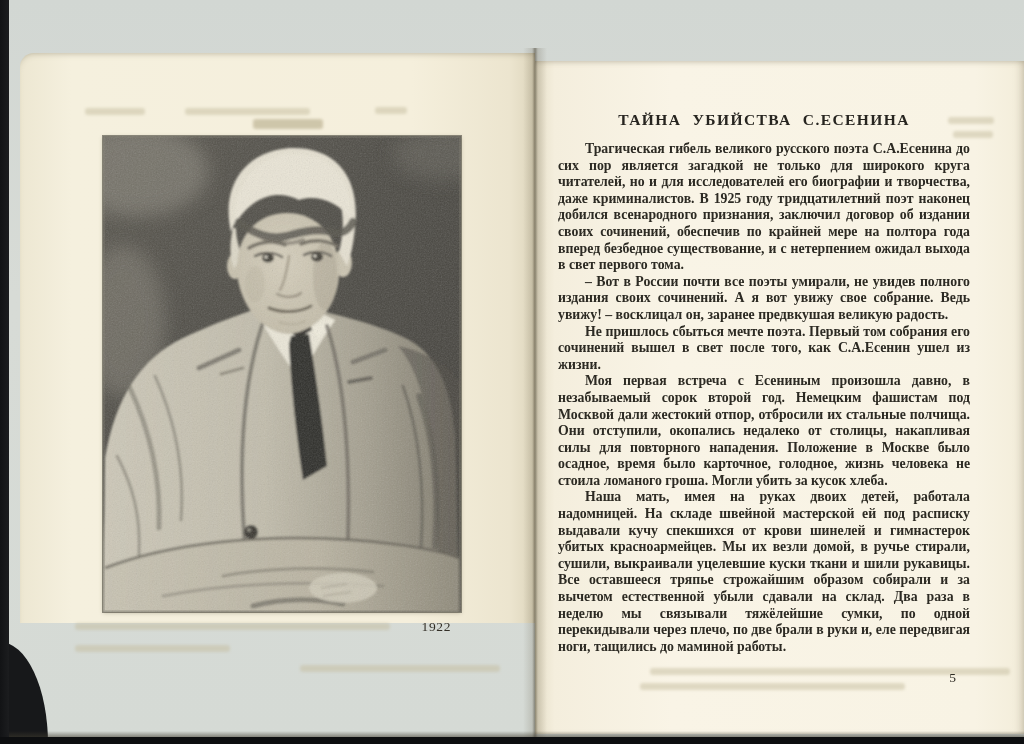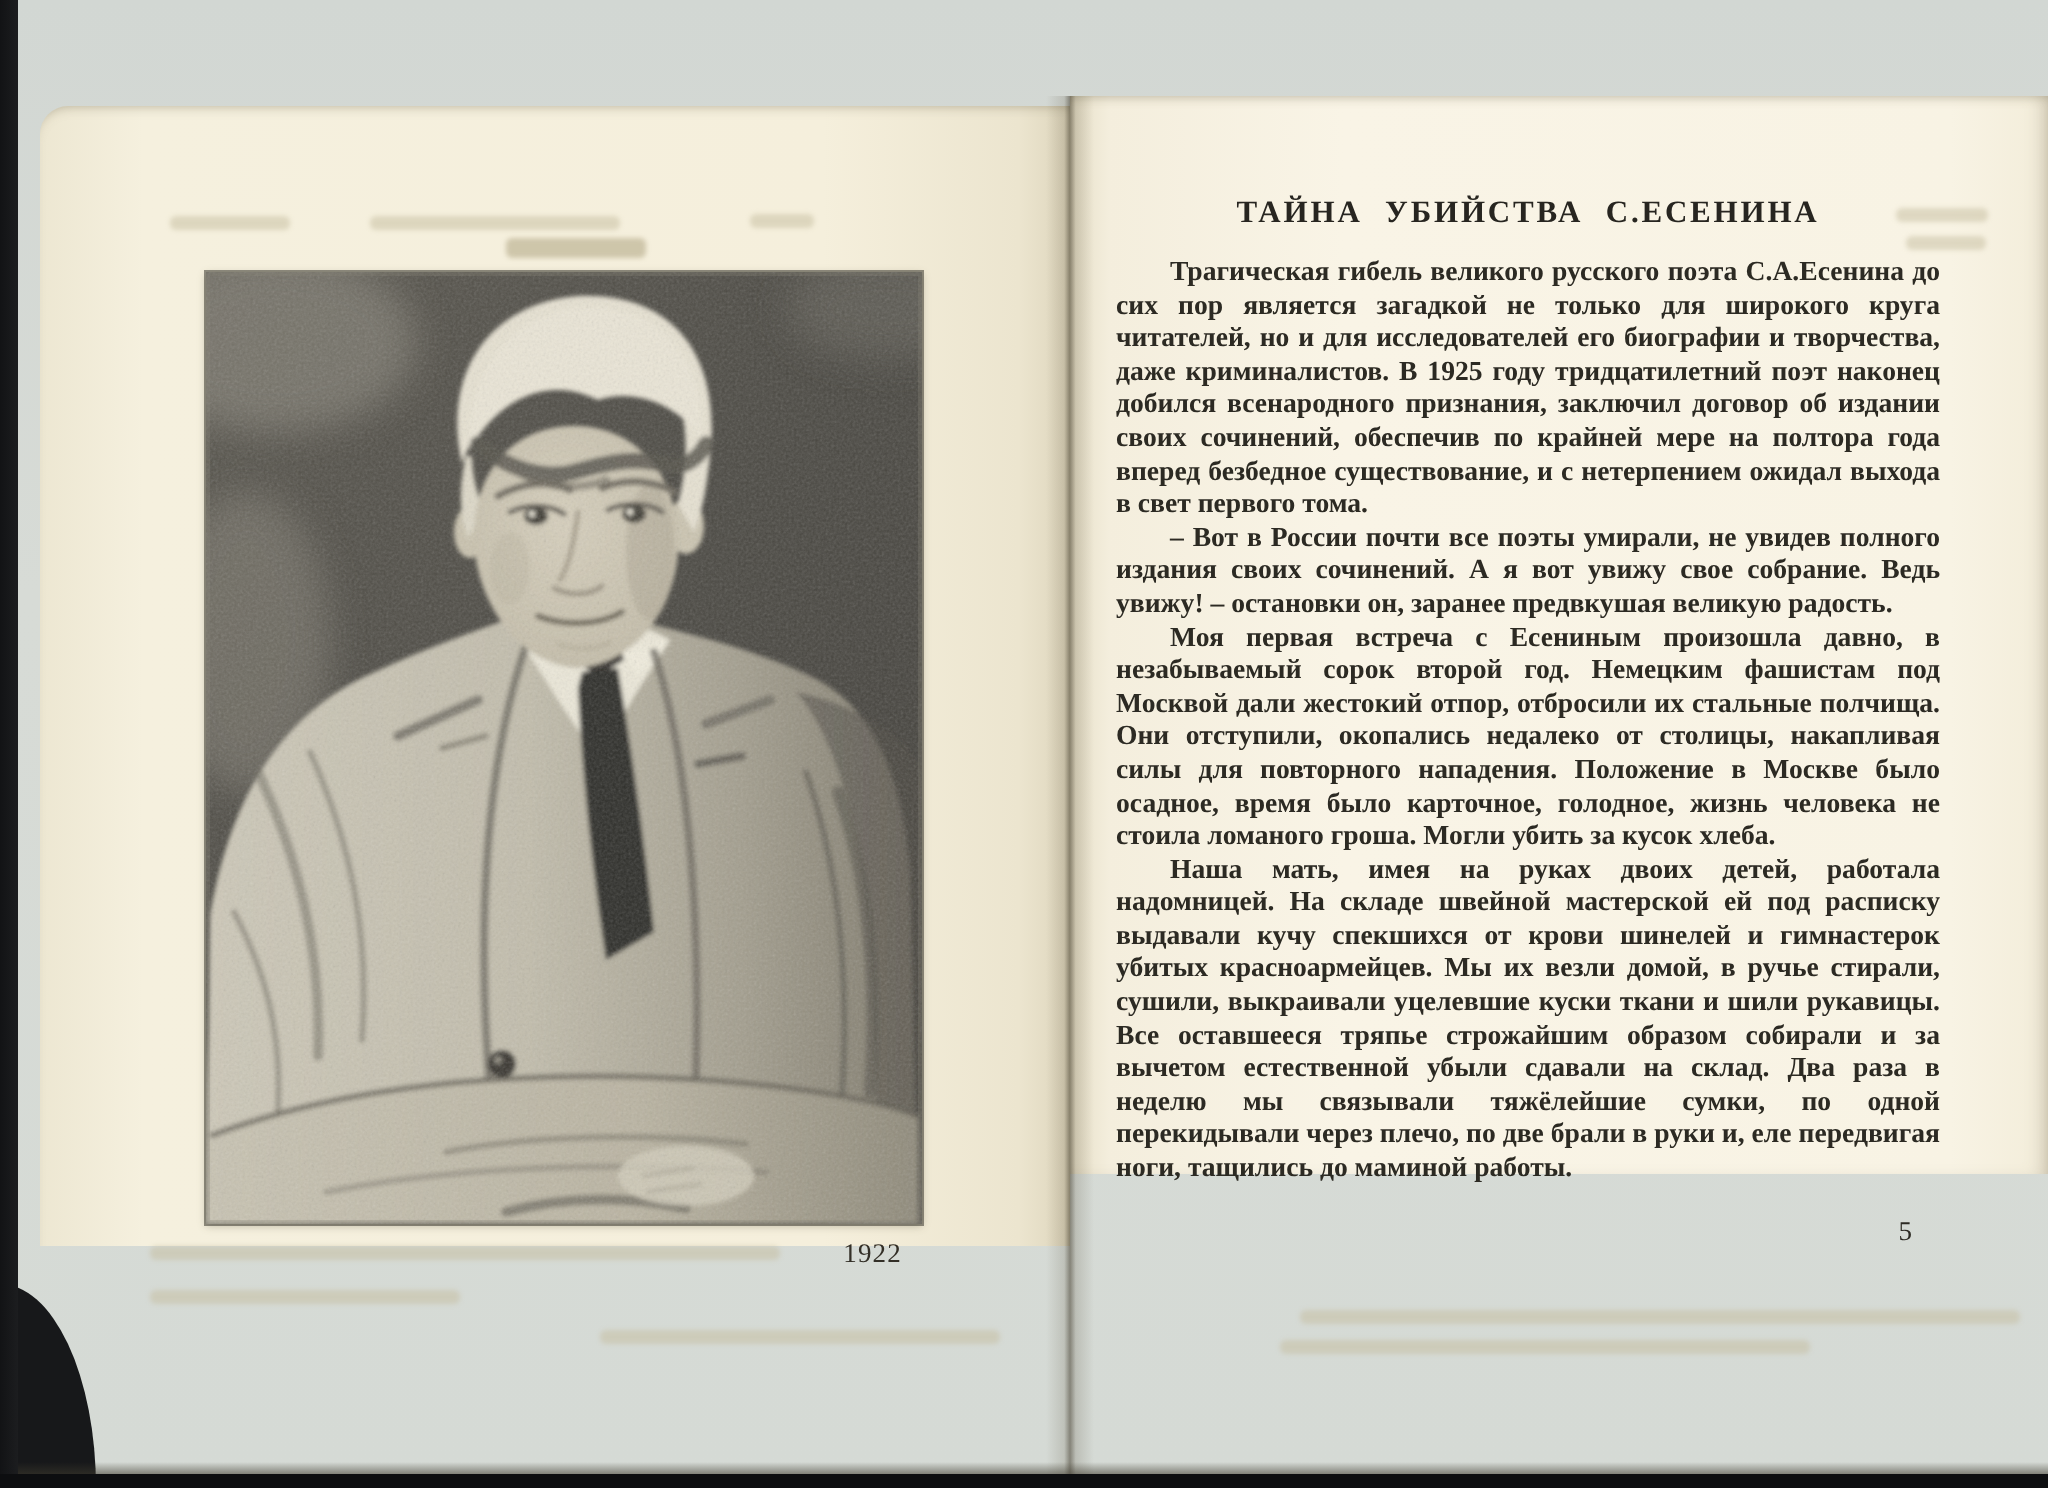--- a/index.html
+++ b/index.html
@@ -14,21 +14,21 @@
   .edge-bottom{position:absolute;left:0;top:737px;width:1024px;height:7px;background:#0d0e10;z-index:7;}
   .bottom-shadow{position:absolute;left:0;top:731px;width:1024px;height:6px;z-index:5;
     background:linear-gradient(180deg,rgba(95,88,70,0),rgba(62,58,46,.55));}
   .corner-dark{position:absolute;left:0;top:642px;width:48px;height:102px;background:#17181a;
     border-radius:0 100% 0 0;z-index:5;}
   
   .page-left{position:absolute;left:20px;top:53px;width:515px;height:570px;
     background:linear-gradient(90deg,#ede7d2 0%,#f5f0de 10%,#f5efdc 76%,#ece5cf 95%,#ddd5bc 100%);
     border-radius:14px 0 0 0;
     box-shadow:inset 0 4px 6px -4px rgba(120,112,88,.5);}
-  .page-right{position:absolute;left:535px;top:48px;width:489px;height:539px;
+  .page-right{position:absolute;left:535px;top:61px;width:489px;height:673px;
     background:linear-gradient(90deg,#e6dfc8 0%,#f4eedd 4%,#f9f4e6 28%,#f8f3e4 90%,#f3edda 100%);
     box-shadow:inset -7px 0 9px -5px rgba(120,110,85,.35), inset 0 4px 6px -4px rgba(120,112,88,.45);}
   .gutter{position:absolute;left:523px;top:48px;width:24px;height:689px;z-index:3;
     background:linear-gradient(90deg,rgba(74,64,42,0) 0%,rgba(74,64,42,.16) 38%,rgba(52,45,28,.5) 50%,rgba(74,64,42,.18) 62%,rgba(74,64,42,0) 100%);}
   
   .photo{position:absolute;left:83px;top:83px;width:358px;height:476px;
     box-shadow:0 0 0 1px rgba(60,58,50,.55), 0 1px 4px rgba(90,82,60,.35);}
   .photo svg{display:block;width:100%;height:100%;}
   .caption{position:absolute;left:83px;top:566px;width:358px;text-align:right;
     padding-right:10px;box-sizing:border-box;font-size:13.5px;letter-spacing:.6px;color:#332f27;}
@@ -190,21 +190,22 @@
   <div class="page-right">
     <div class="bleed" style="left:413px;top:56px;width:46px;"></div>
     <div class="bleed" style="left:418px;top:70px;width:40px;"></div>
     <div class="bleed" style="left:115px;top:607px;width:360px;"></div>
     <div class="bleed" style="left:105px;top:622px;width:265px;"></div>
 
     <div class="textcol">
       <h1 class="title">ТАЙНА УБИЙСТВА С.ЕСЕНИНА</h1>
       <div>
           <p class="body-par">Трагическая гибель великого русского поэта С.А.Есенина до сих пор является загадкой не только для широкого круга читателей, но и для исследователей его биографии и творчества, даже криминалистов. В 1925 году тридцатилетний поэт наконец добился всенародного признания, заключил договор об издании своих сочинений, обеспечив по крайней мере на полтора года вперед безбедное существование, и с нетерпением ожидал выхода в свет первого тома.</p>
-          <p class="body-par">– Вот в России почти все поэты умирали, не увидев полного издания своих сочинений. А я вот увижу свое собрание. Ведь увижу! – остановки он, заранее предвкушая великую радость.</p>
+          <p class="body-par">– Вот в России почти все поэты умирали, не увидев полного издания своих сочинений. А я вот увижу свое собрание. Ведь увижу! – восклицал он, заранее предвкушая великую радость.</p>
+          <p class="body-par">Не пришлось сбыться мечте поэта. Первый том собрания его сочинений вышел в свет после того, как С.А.Есенин ушел из жизни.</p>
           <p class="body-par">Моя первая встреча с Есениным произошла давно, в незабываемый сорок второй год. Немецким фашистам под Москвой дали жестокий отпор, отбросили их стальные полчища. Они отступили, окопались недалеко от столицы, накапливая силы для повторного нападения. Положение в Москве было осадное, время было карточное, голодное, жизнь человека не стоила ломаного гроша. Могли убить за кусок хлеба.</p>
           <p class="body-par">Наша мать, имея на руках двоих детей, работала надомницей. На складе швейной мастерской ей под расписку выдавали кучу спекшихся от крови шинелей и гимнастерок убитых красноармейцев. Мы их везли домой, в ручье стирали, сушили, выкраивали уцелевшие куски ткани и шили рукавицы. Все оставшееся тряпье строжайшим образом собирали и за вычетом естественной убыли сдавали на склад. Два раза в неделю мы связывали тяжёлейшие сумки, по одной перекидывали через плечо, по две брали в руки и, еле передвигая ноги, тащились до маминой работы.</p>
         </div>
       <div class="pagenum">5</div>
     </div>
   </div>
 
   <div class="gutter"></div>
   <div class="corner-dark"></div>
   <div class="bottom-shadow"></div>

